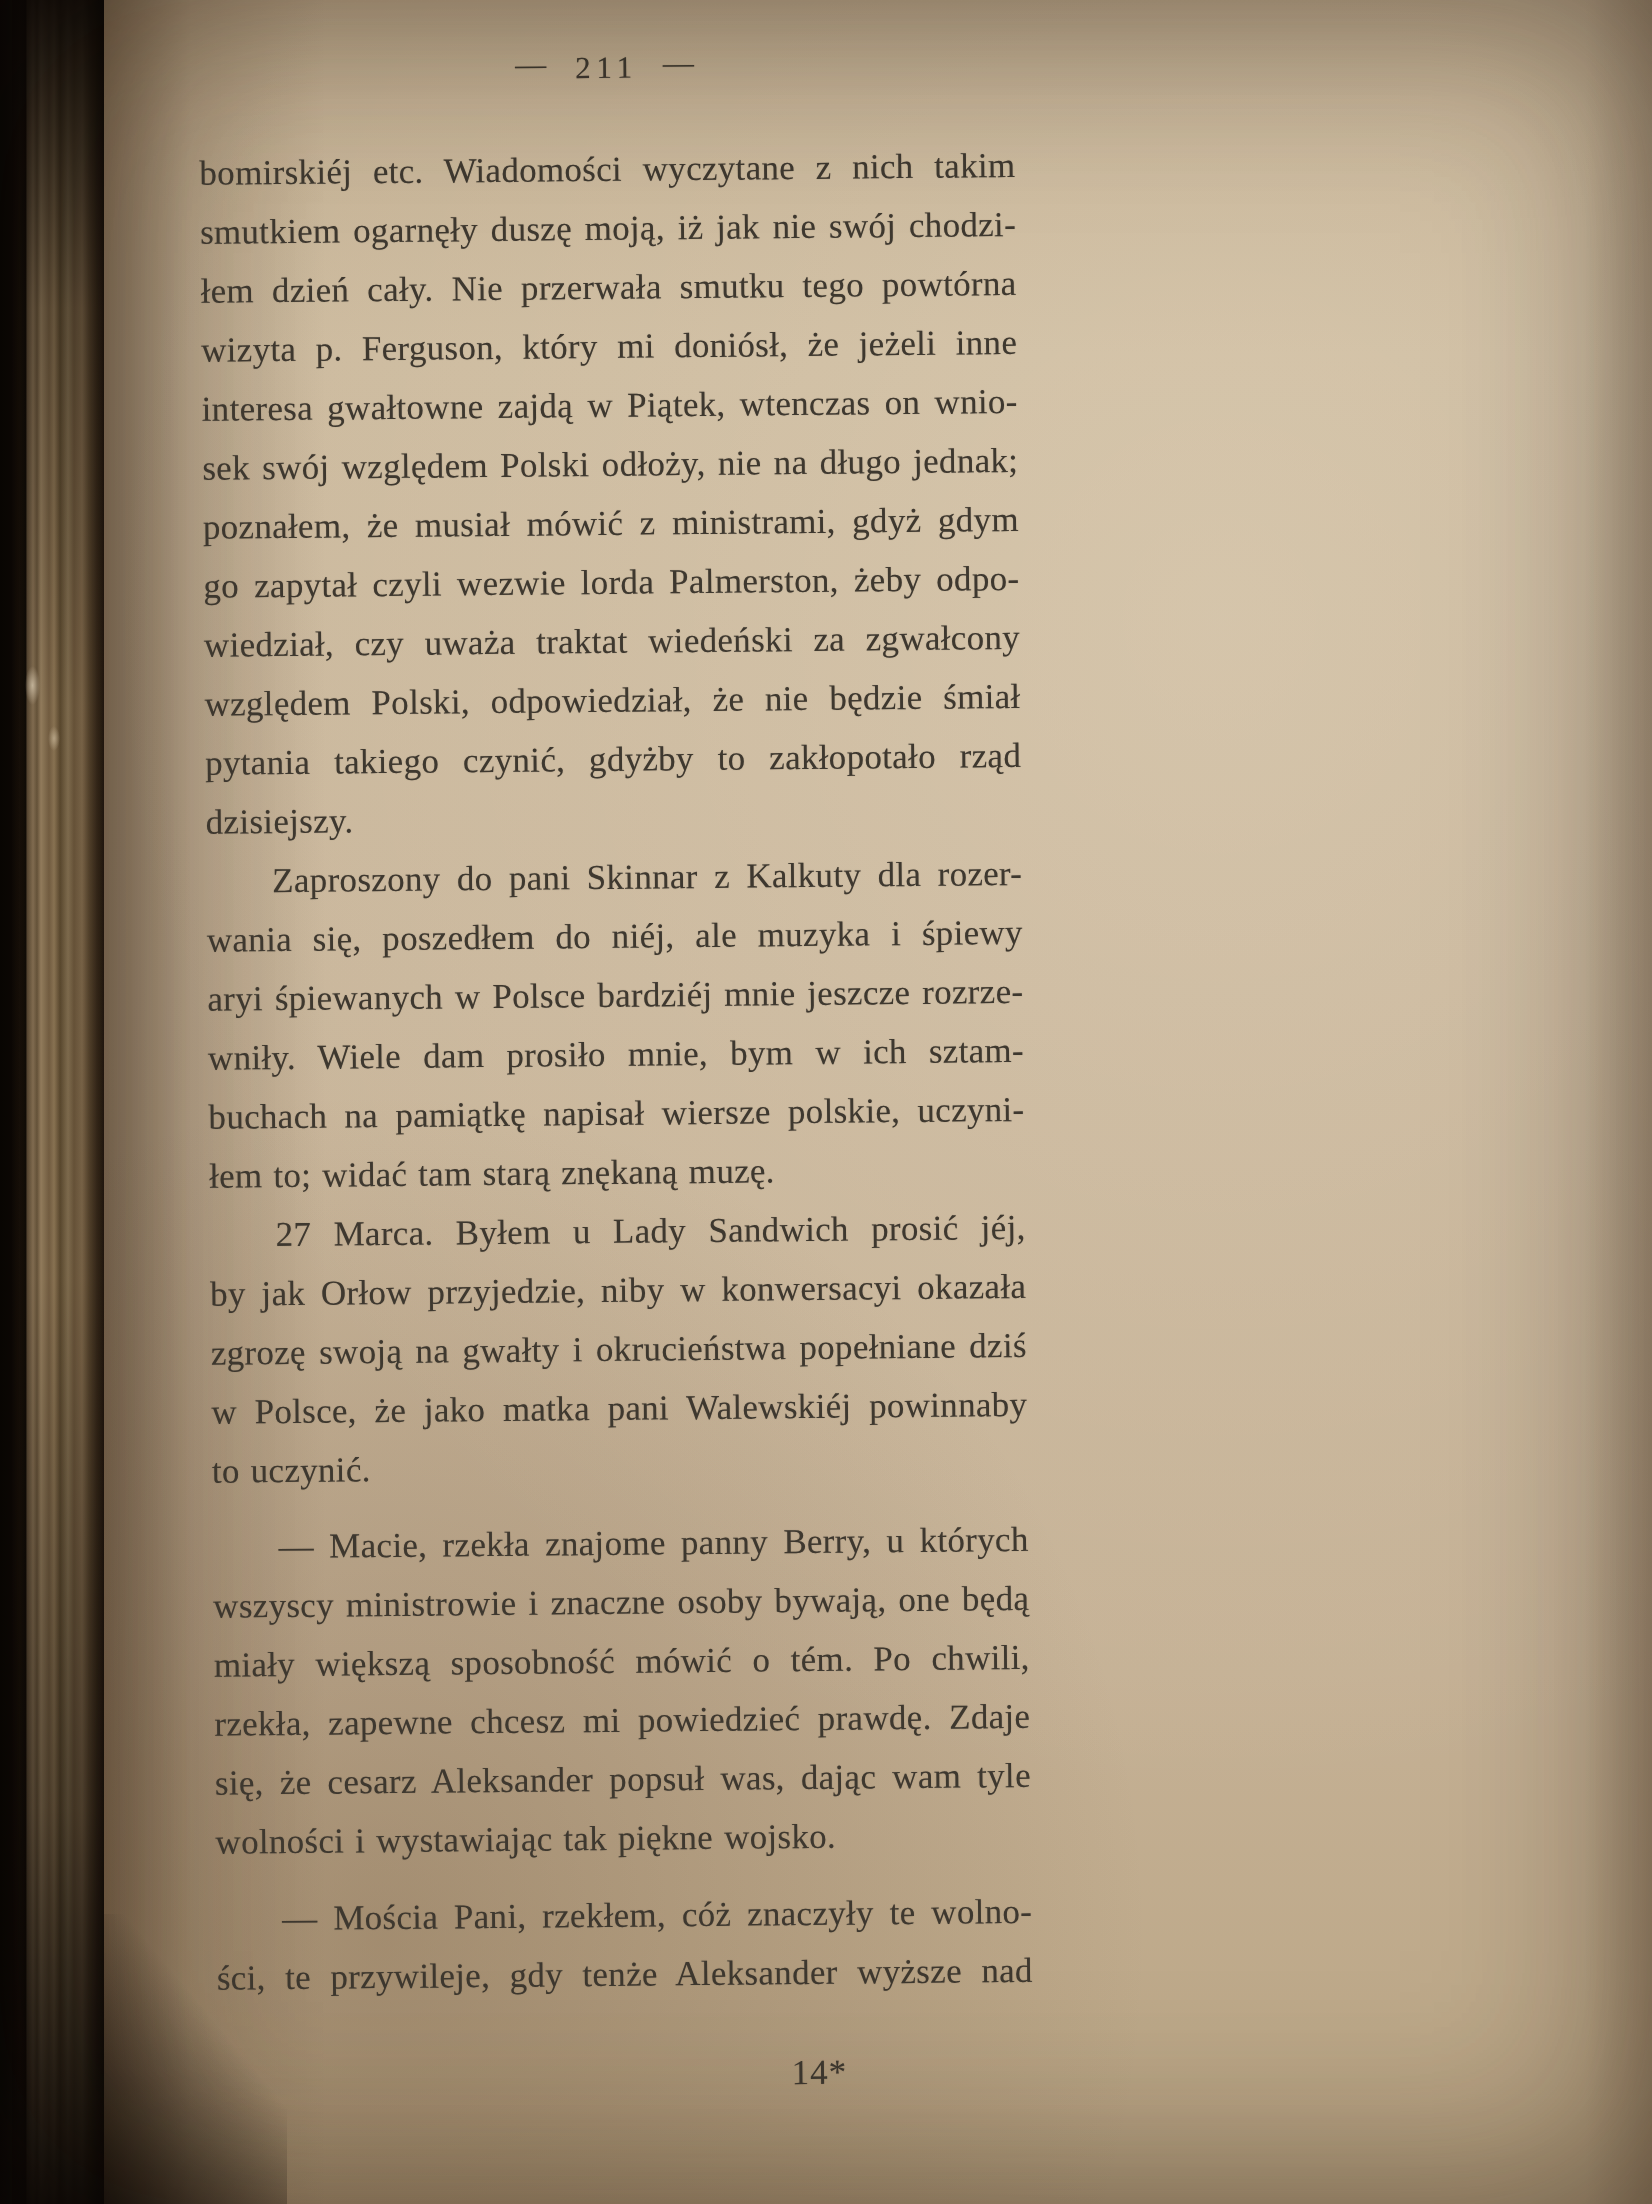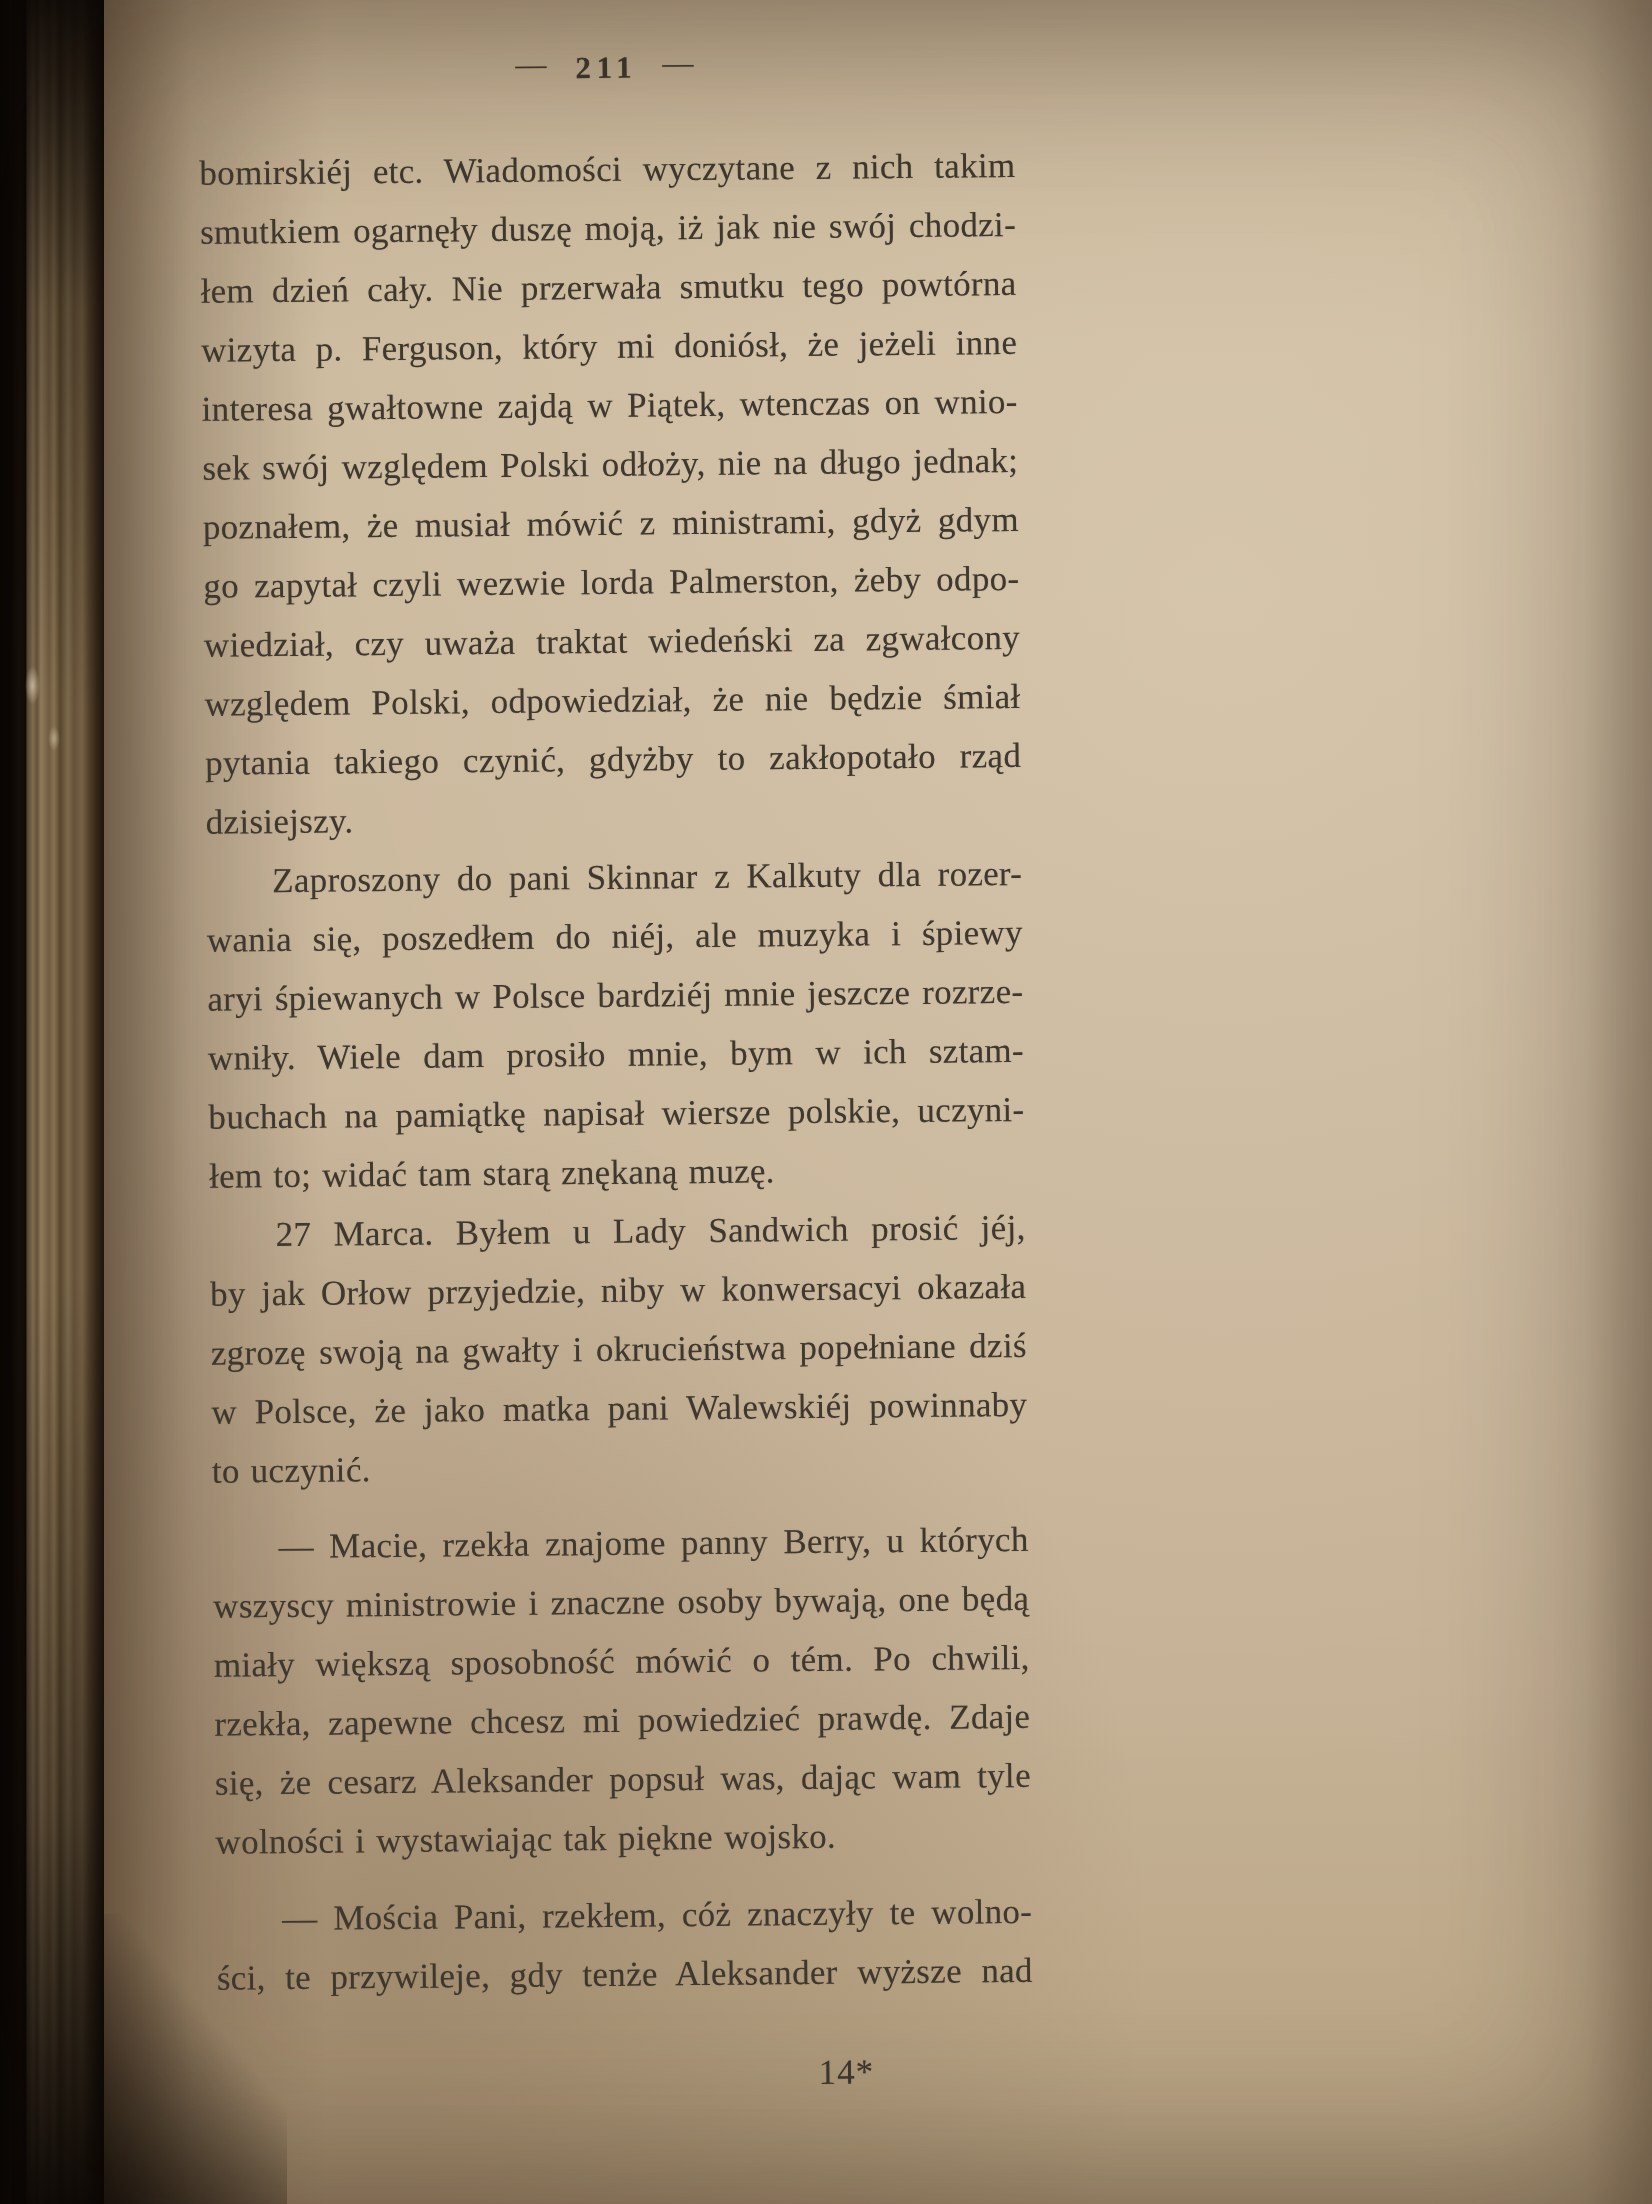--- a/index.html
+++ b/index.html
@@ -85,21 +85,21 @@
   .header {
     position: absolute;
     left: 208px; top: 50px;
     width: 816px;
     text-align: center;
     font-size: 31px;
     letter-spacing: 3.9px;
     text-shadow: 0 0 1px rgba(62,56,47,0.45);
   }
   .header .dash { margin: 0 25px; position: relative; top: -3.9px; }
-  .header .num { letter-spacing: 5.8px; font-weight: bold; }
+  .header .num { letter-spacing: 5.8px; }
 
   .text-block {
     position: absolute;
     left: 208px; top: 140px;
     width: 816px;
     font-size: 35px;
     text-shadow: 0 0 1px rgba(62,56,47,0.40);
   }
   .line {
     height: 59px;
@@ -112,21 +112,21 @@
     overflow: visible;
   }
   .line.flush {
     text-align-last: left;
   }
   .paragraph.indent .line:first-child { text-indent: 66px; }
   .paragraph.spaced { margin-top: 17.4px; }
 
   .footer {
     position: absolute;
-    left: 809px; top: 2055px;
+    left: 782px; top: 2055px;
     font-size: 35px;
     letter-spacing: 1px;
     text-shadow: 0 0 1px rgba(62,56,47,0.40);
   }
 
   
   .vignette {
     position: absolute; inset: 0;
     pointer-events: none;
     box-shadow: inset 0 0 212px rgba(20,12,6,0.35);

